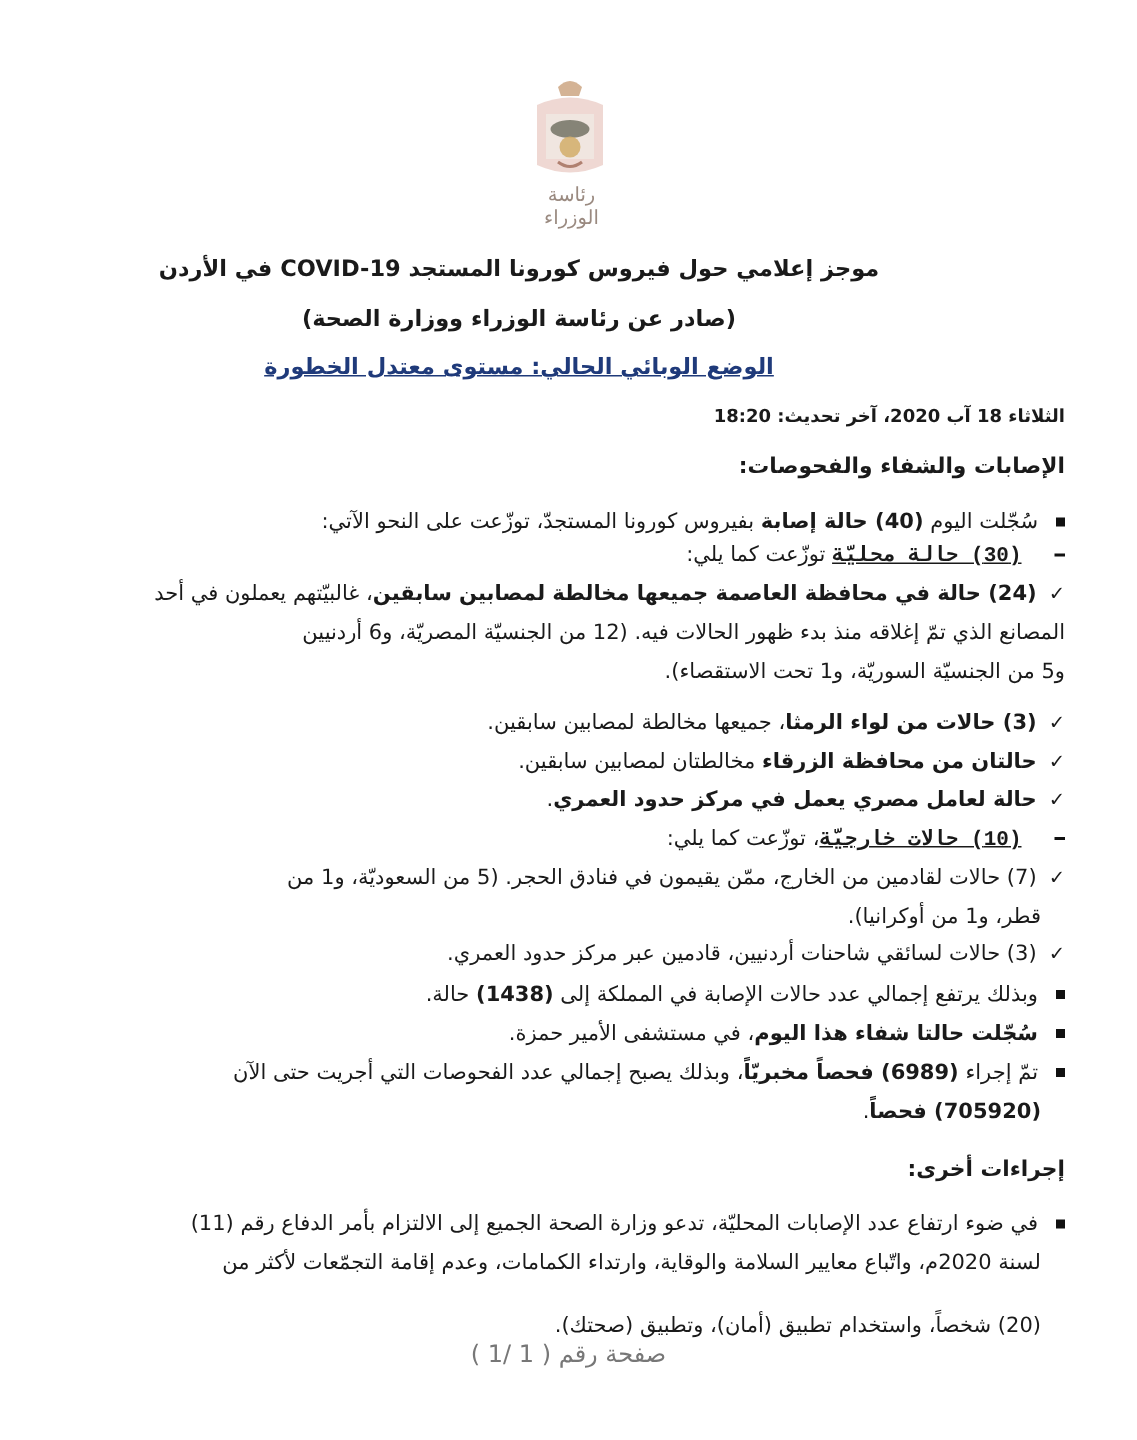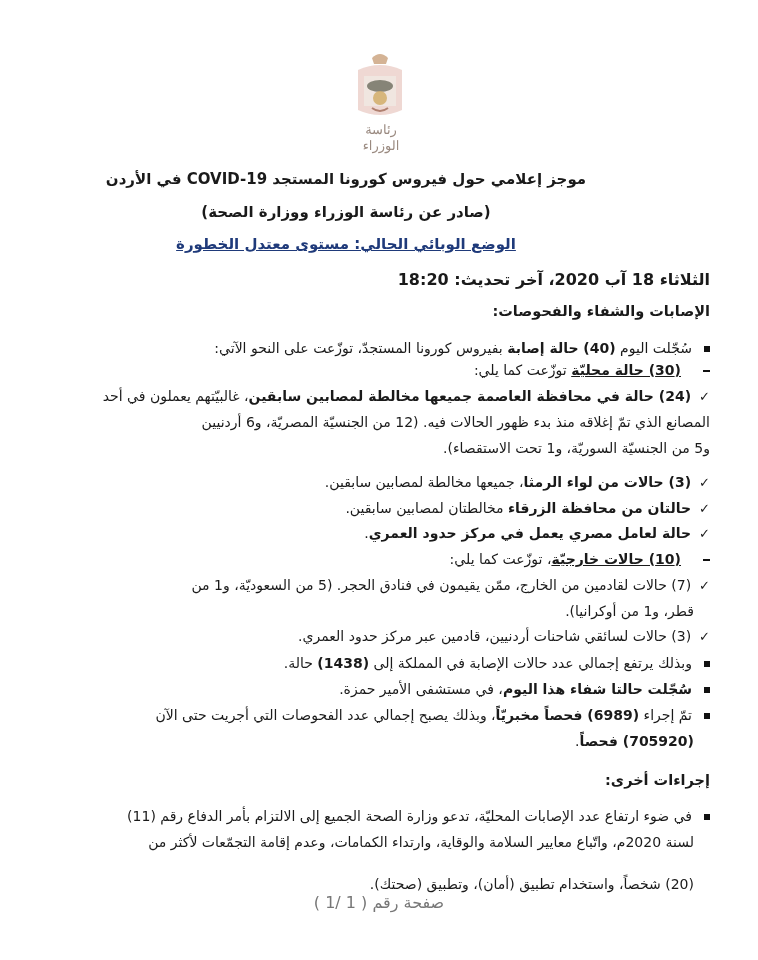--- a/index.html
+++ b/index.html
@@ -1,29 +1,29 @@
 <!DOCTYPE html>
 <html><head>
 <meta charset="utf-8">
 <style>
   html, body { margin:0; padding:0; background:#ffffff; }
   body { width:758px; height:960px; position:relative; overflow:hidden;
          font-family:"DejaVu Sans","Liberation Sans",sans-serif; color:#1a1a1a; }
   .page { position:absolute; left:0; top:0; width:758px; height:960px; background:#fff; }
   .emblem { position:absolute; left:350px; top:52px; width:60px; height:92px; }
   .emblem-caption { position:absolute; left:346px; top:122px; width:70px; text-align:center;
-        font-size:13px; color:#9a8a80; font-family:Liberation Serif, serif; direction:rtl; }
+        font-size:13px; color:#9a8a80; font-family:Liberation Sans, sans-serif; direction:rtl; }
   .center { position:absolute; left:0; width:692px; text-align:center; direction:rtl; }
   .h1 { top:170px; font-size:15px; font-weight:bold; }
   .h2 { top:203px; font-size:15px; font-weight:bold; }
   .h3 { top:235px; font-size:15px; font-weight:bold; color:#1f3a7a; text-decoration:underline; }
   .line { position:absolute; direction:rtl; text-align:right; font-size:14px; white-space:nowrap; }
   .b { font-weight:bold;text-align:center; }
-  .u { text-decoration:underline; }
-  .date { right:48px; top:270px; font-size:16px; font-weight:bold; }
+  .u { text-decoration:underline;font-family:Liberation Mono, monospace; }
+  .date { right:48px; top:270px; font-size:12px; font-weight:bold; }
   .sec { right:48px; font-size:14.5px; font-weight:bold; }
   .bullet-sq { display:inline-block; width:6px; height:6px; background:#111; margin-left:12px; vertical-align:middle; }
   .dash { display:inline-block; width:7px; height:2px; background:#111; margin-left:22px; vertical-align:middle; }
   .check { display:inline-block; margin-left:8px; font-size:13px; }
   .footer { position:absolute; left:0; width:758px; top:893px; text-align:center; font-size:16px; color:#777; direction:rtl; }
 </style>
 </head>
 <body>
 
 <div class="page">

